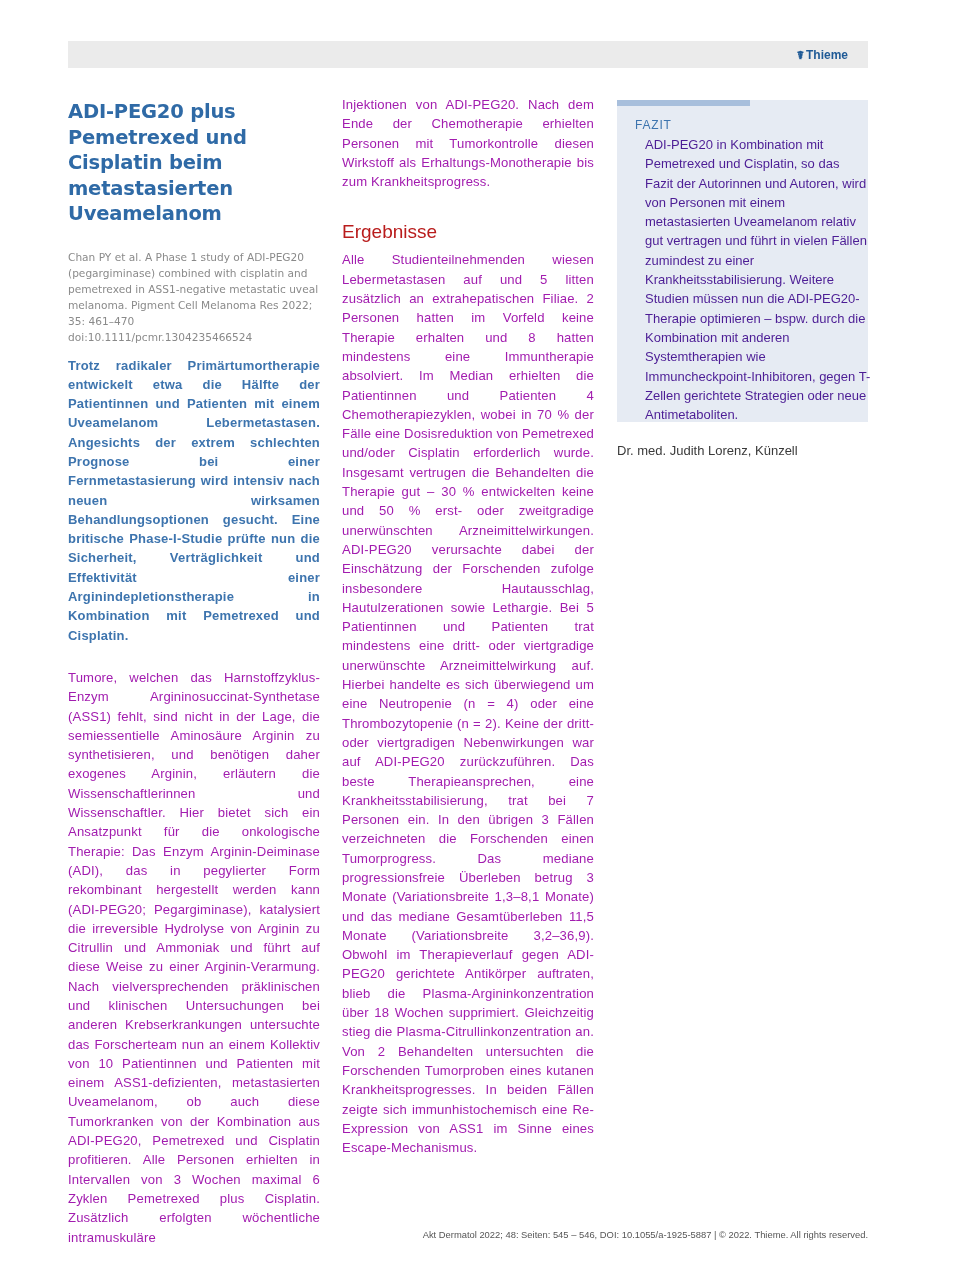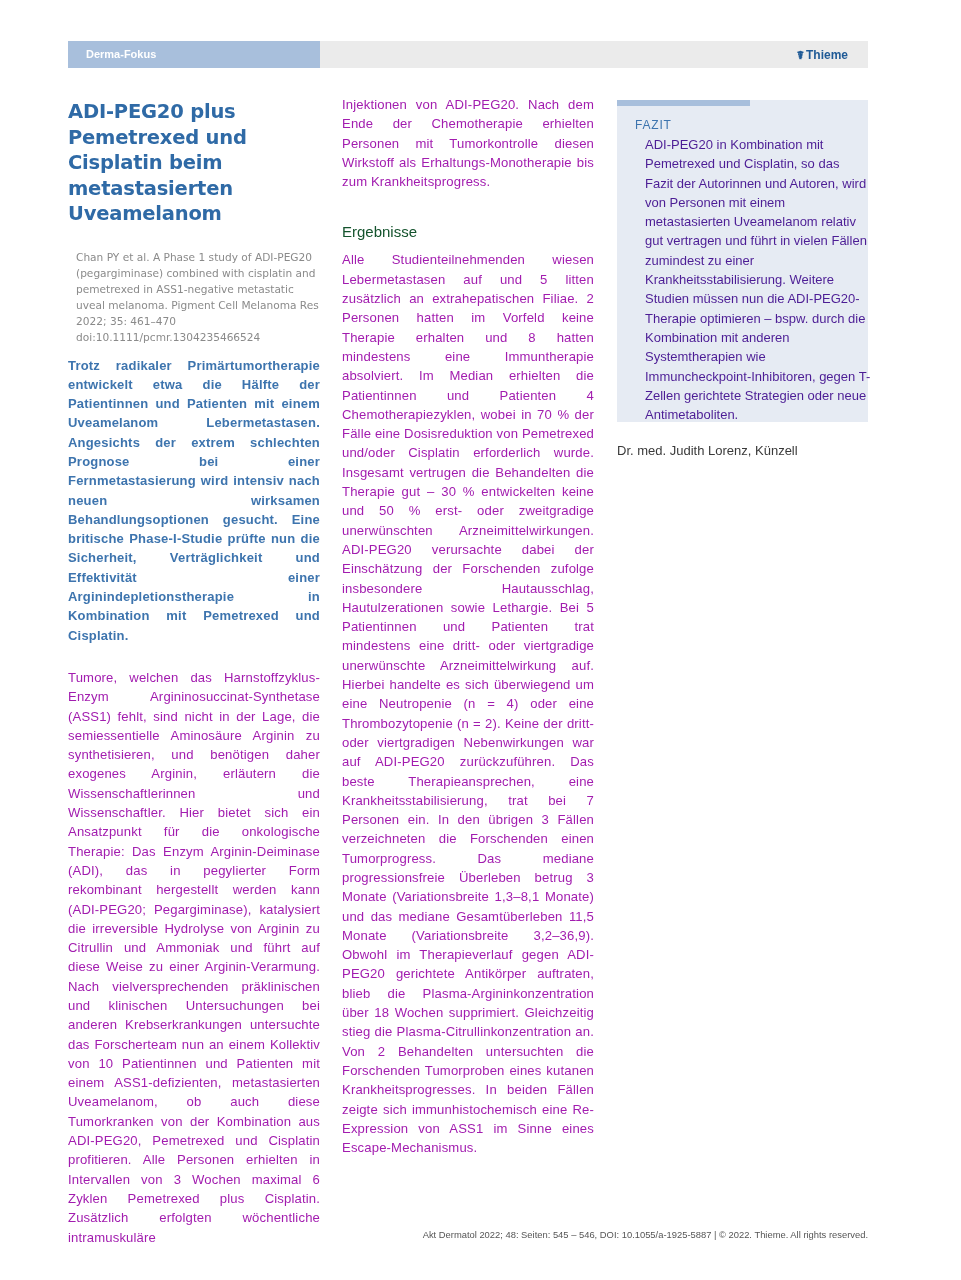--- a/index.html
+++ b/index.html
@@ -12,45 +12,44 @@
     .publisher { position:absolute; right:20px; top:0; height:43px; line-height:28px;
       color:#1f5a96; font-weight:bold; font-size:12px; font-family:"Liberation Sans", sans-serif; }
     .publisher .logo { font-size:11px; margin-right:2px; }
 
     .col { position:absolute; top:95px; }
     .col1 { left:68px; width:252px; }
     .col2 { left:342px; width:252px; }
 
     .title { color:#2f6aa6; font-weight:bold; font-size:19.5px; line-height:25.5px; margin:4px 0 0 0;
       font-family:"DejaVu Sans", sans-serif; letter-spacing:-0.2px; }
-    .citation { color:#8a8a8a; font-size:10.6px; line-height:16px; margin-top:22px;margin-left:8px; }
+    .citation { color:#8a8a8a; font-size:10.6px; line-height:16px; margin-top:22px; }
     .lead { color:#3d74ae; font-size:13px; font-weight:bold; line-height:19.3px; margin-top:11px;
       text-align:justify; font-family:"Liberation Sans", sans-serif; letter-spacing:0.2px; }
     .body-text { font-size:13.1px; line-height:19.3px; text-align:justify; color:#a21caf;
       font-family:"Liberation Sans", sans-serif; letter-spacing:0.15px; margin:0; }
     .col1 .body-text { margin-top:23px; }
-    .h2 { color:#14532d; font-size:15px; font-weight:normal; margin:30px 0 7px 0; line-height:22px;
+    .h2 { color:#b91c1c; font-size:19px; font-weight:normal; margin:30px 0 7px 0; line-height:22px;
       font-family:"Liberation Sans", sans-serif; }
 
     .fazit-box { position:absolute; left:617px; top:100px; width:251px; height:322px; background:#e6ebf3; }
     .fazit-strip { position:absolute; left:0; top:0; width:133px; height:6px; background:#a8bfdc; }
     .fazit-head { position:absolute; left:18px; top:18px; color:#3d74ae; font-weight:normal; font-size:12px;
       letter-spacing:0.8px; font-family:"Liberation Sans", sans-serif; }
     .fazit-text { position:absolute; left:18px; top:35px; width:226px; font-size:13px; line-height:19.3px;
       color:#4c1d95; font-family:"Liberation Sans", sans-serif;margin-left:10px; }
     .author { position:absolute; left:617px; top:443px; font-size:13px; color:#3a3a3a;
       font-family:"Liberation Sans", sans-serif; }
     .footer { position:absolute; right:93px; top:1229px; font-size:9.4px; color:#555555;
       font-family:"Liberation Sans", sans-serif; }
   </style>
 </head>
 <body>
 
 <div class="header-bar">
-  <div class="section-tag">Derma-Fokus</div>
   <div class="publisher">
     <span class="logo">☤</span><span>Thieme</span>
   </div>
 </div>
 
 <div class="col col1">
   <h1 class="title">ADI-PEG20 plus Pemetrexed und Cisplatin beim metastasierten Uveamelanom</h1>
   <div class="citation">Chan PY et al. A Phase 1 study of ADI-PEG20 (pegargiminase) combined with cisplatin and pemetrexed in ASS1-negative metastatic uveal melanoma. Pigment Cell Melanoma Res 2022; 35: 461–470 doi:10.1111/pcmr.1304235466524</div>
   <p class="lead">Trotz radikaler Primärtumortherapie entwickelt etwa die Hälfte der Patientinnen und Patienten mit einem Uveamelanom Lebermetastasen. Angesichts der extrem schlechten Prognose bei einer Fernmetastasierung wird intensiv nach neuen wirksamen Behandlungsoptionen gesucht. Eine britische Phase-I-Studie prüfte nun die Sicherheit, Verträglichkeit und Effektivität einer Arginindepletionstherapie in Kombination mit Pemetrexed und Cisplatin.</p>
   <p class="body-text">Tumore, welchen das Harnstoffzyklus-Enzym Argininosuccinat-Synthetase (ASS1) fehlt, sind nicht in der Lage, die semiessentielle Aminosäure Arginin zu synthetisieren, und benötigen daher exogenes Arginin, erläutern die Wissenschaftlerinnen und Wissenschaftler. Hier bietet sich ein Ansatzpunkt für die onkologische Therapie: Das Enzym Arginin-Deiminase (ADI), das in pegylierter Form rekombinant hergestellt werden kann (ADI-PEG20; Pegargiminase), katalysiert die irreversible Hydrolyse von Arginin zu Citrullin und Ammoniak und führt auf diese Weise zu einer Arginin-Verarmung. Nach vielversprechenden präklinischen und klinischen Untersuchungen bei anderen Krebserkrankungen untersuchte das Forscherteam nun an einem Kollektiv von 10 Patientinnen und Patienten mit einem ASS1-defizienten, metastasierten Uveamelanom, ob auch diese Tumorkranken von der Kombination aus ADI-PEG20, Pemetrexed und Cisplatin profitieren. Alle Personen erhielten in Intervallen von 3 Wochen maximal 6 Zyklen Pemetrexed plus Cisplatin. Zusätzlich erfolgten wöchentliche intramuskuläre</p>

